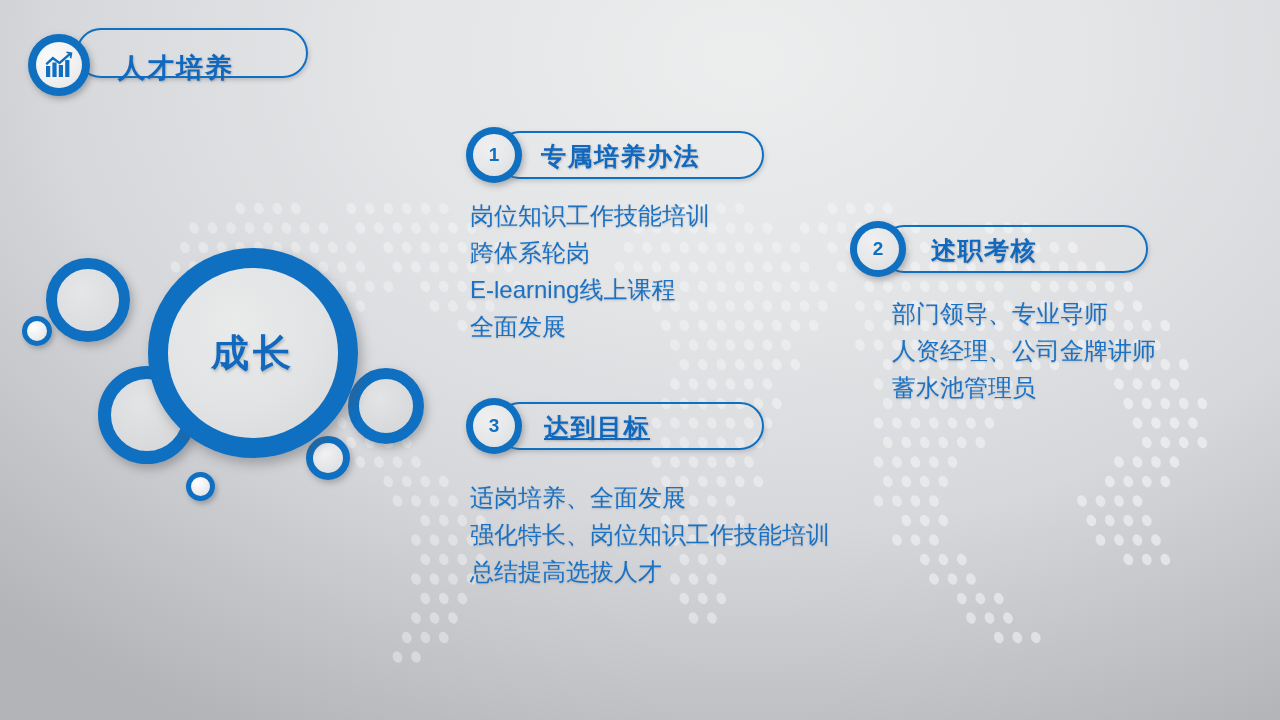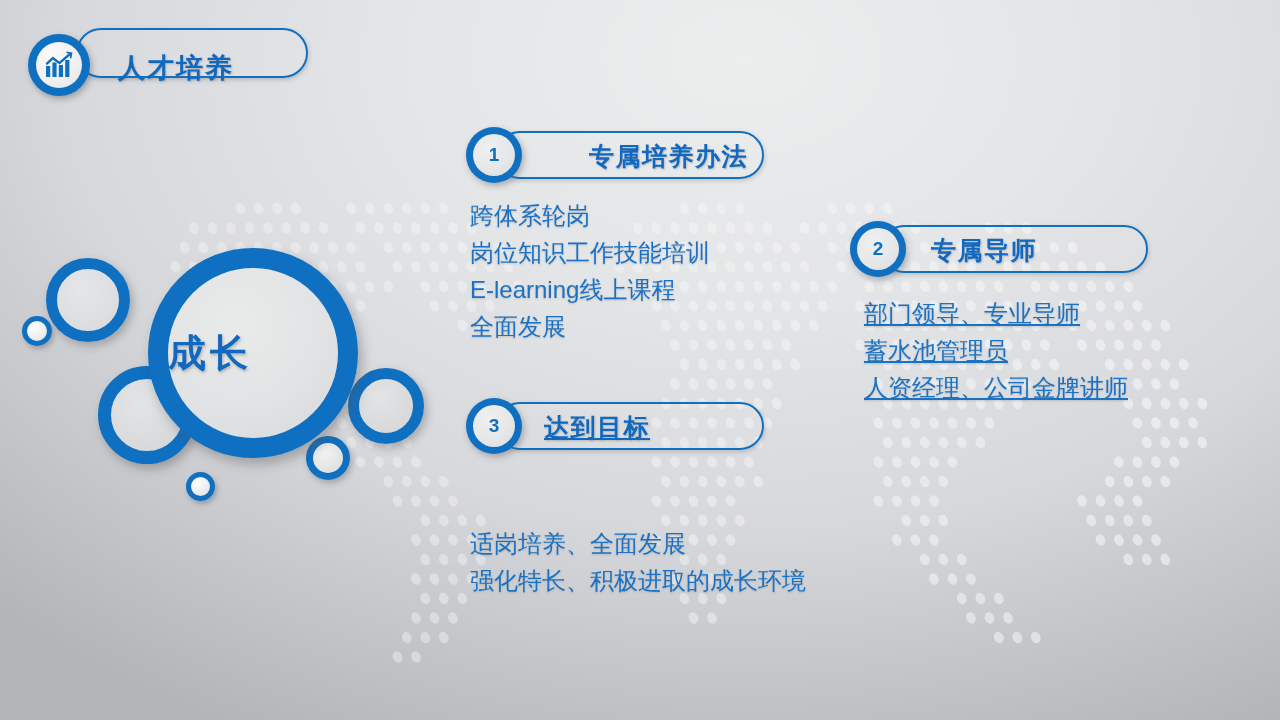--- a/index.html
+++ b/index.html
@@ -74,21 +74,21 @@
     content:"";position:absolute;left:0;top:0;right:0;bottom:0;border-radius:50%;
   }
   #ring-main{
     left:148px;top:248px;width:210px;height:210px;border-width:20px;
     background:radial-gradient(circle at 40% 32%, #e9eaea 0%, #e2e3e4 55%, #d6d7d9 100%);
     box-shadow:4px 6px 12px rgba(80,85,90,.40);
     z-index:6;
   }
   #ring-main .ct{
     position:absolute;left:0;top:0;width:170px;height:170px;
-    display:flex;align-items:center;
+    display:flex;flex-direction:column;align-items:center;justify-content:center;
     font-size:38px;font-weight:bold;color:#1168bf;line-height:46px;letter-spacing:4px;
     text-shadow:1px 2px 3px rgba(110,115,120,.45);
   }
   #ring-tl{left:46px;top:258px;width:84px;height:84px;border-width:11px;
     background:radial-gradient(circle at 40% 35%,#e5e6e7,#d8d9db);
     box-shadow:3px 4px 9px rgba(80,85,90,.38);z-index:3;}
   #ring-tiny1{left:22px;top:316px;width:30px;height:30px;border-width:5px;
     background:radial-gradient(circle at 35% 30%,#ffffff,#e0e1e3);
     box-shadow:2px 3px 5px rgba(80,85,90,.38);z-index:4;}
   #ring-bl{left:98px;top:366px;width:98px;height:98px;border-width:13px;
@@ -660,51 +660,52 @@
       </div>
     </div>
     <div class="hdr-title">人才培养</div>
   </div>
 
   <div class="blk">
     <div class="blk-pill" style="left:496px;top:131px;width:268px;"></div>
     <div class="blk-num" style="left:466px;top:127px;">
       <div class="blk-num-in">1</div>
     </div>
-    <div class="blk-title" style="left:541px;top:140px;margin-left:48px;">专属培养办法</div>
+    <div class="blk-title" style="left:541px;top:140px;">专属培养办法</div>
     <div class="blk-body" style="left:470px;top:197px;">
+      <div>岗位知识工作技能培训</div>
       <div>跨体系轮岗</div>
-      <div>岗位知识工作技能培训</div>
       <div>E-learning线上课程</div>
       <div>全面发展</div>
     </div>
   </div>
 
   <div class="blk">
     <div class="blk-pill" style="left:880px;top:225px;width:268px;"></div>
     <div class="blk-num" style="left:850px;top:221px;">
       <div class="blk-num-in">2</div>
     </div>
-    <div class="blk-title" style="left:931px;top:234px;">专属导师</div>
-    <div class="blk-body" style="left:864px;top:295px;text-decoration:underline;">
+    <div class="blk-title" style="left:931px;top:234px;">述职考核</div>
+    <div class="blk-body" style="left:892px;top:295px;">
       <div>部门领导、专业导师</div>
+      <div>人资经理、公司金牌讲师</div>
       <div>蓄水池管理员</div>
-      <div>人资经理、公司金牌讲师</div>
     </div>
   </div>
 
   <div class="blk">
     <div class="blk-pill" style="left:496px;top:402px;width:268px;"></div>
     <div class="blk-num" style="left:466px;top:398px;">
       <div class="blk-num-in">3</div>
     </div>
     <div class="blk-title" style="left:544px;top:411px;text-decoration:underline;">达到目标</div>
-    <div class="blk-body" style="left:470px;top:479px;margin-top:46px;">
+    <div class="blk-body" style="left:470px;top:479px;">
       <div>适岗培养、全面发展</div>
-      <div>强化特长、积极进取的成长环境</div>
+      <div>强化特长、岗位知识工作技能培训</div>
+      <div>总结提高选拔人才</div>
     </div>
   </div>
 
   <div class="ring" id="ring-tl"></div>
   <div class="ring" id="ring-tiny1"></div>
   <div class="ring" id="ring-bl"></div>
   <div class="ring" id="ring-br"></div>
   <div class="ring" id="ring-sm1"></div>
   <div class="ring" id="ring-tiny2"></div>
   <div class="ring" id="ring-main">

